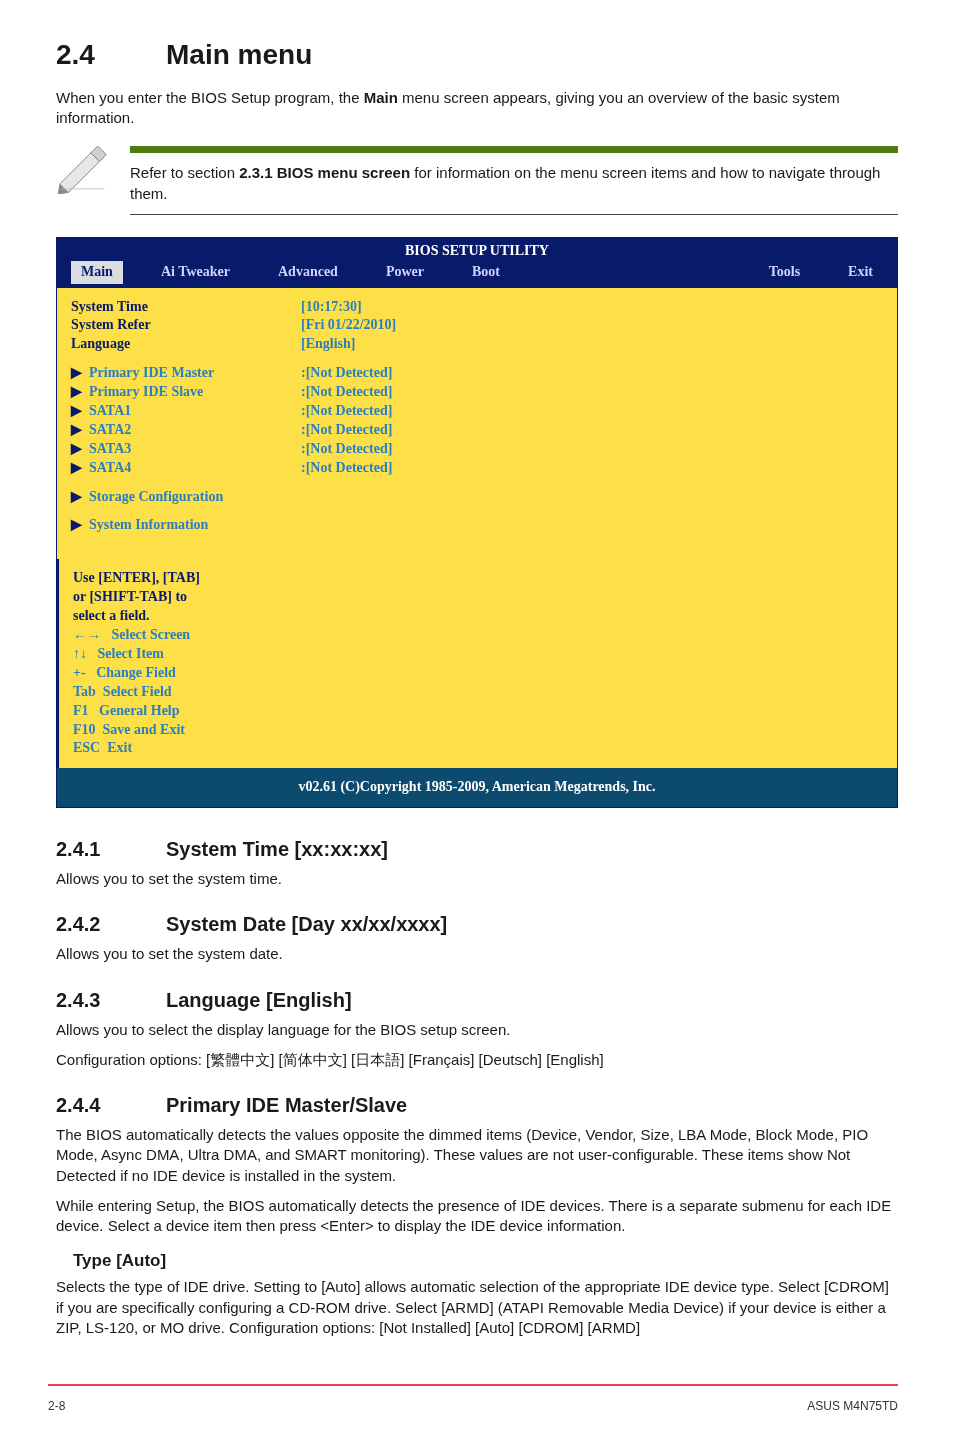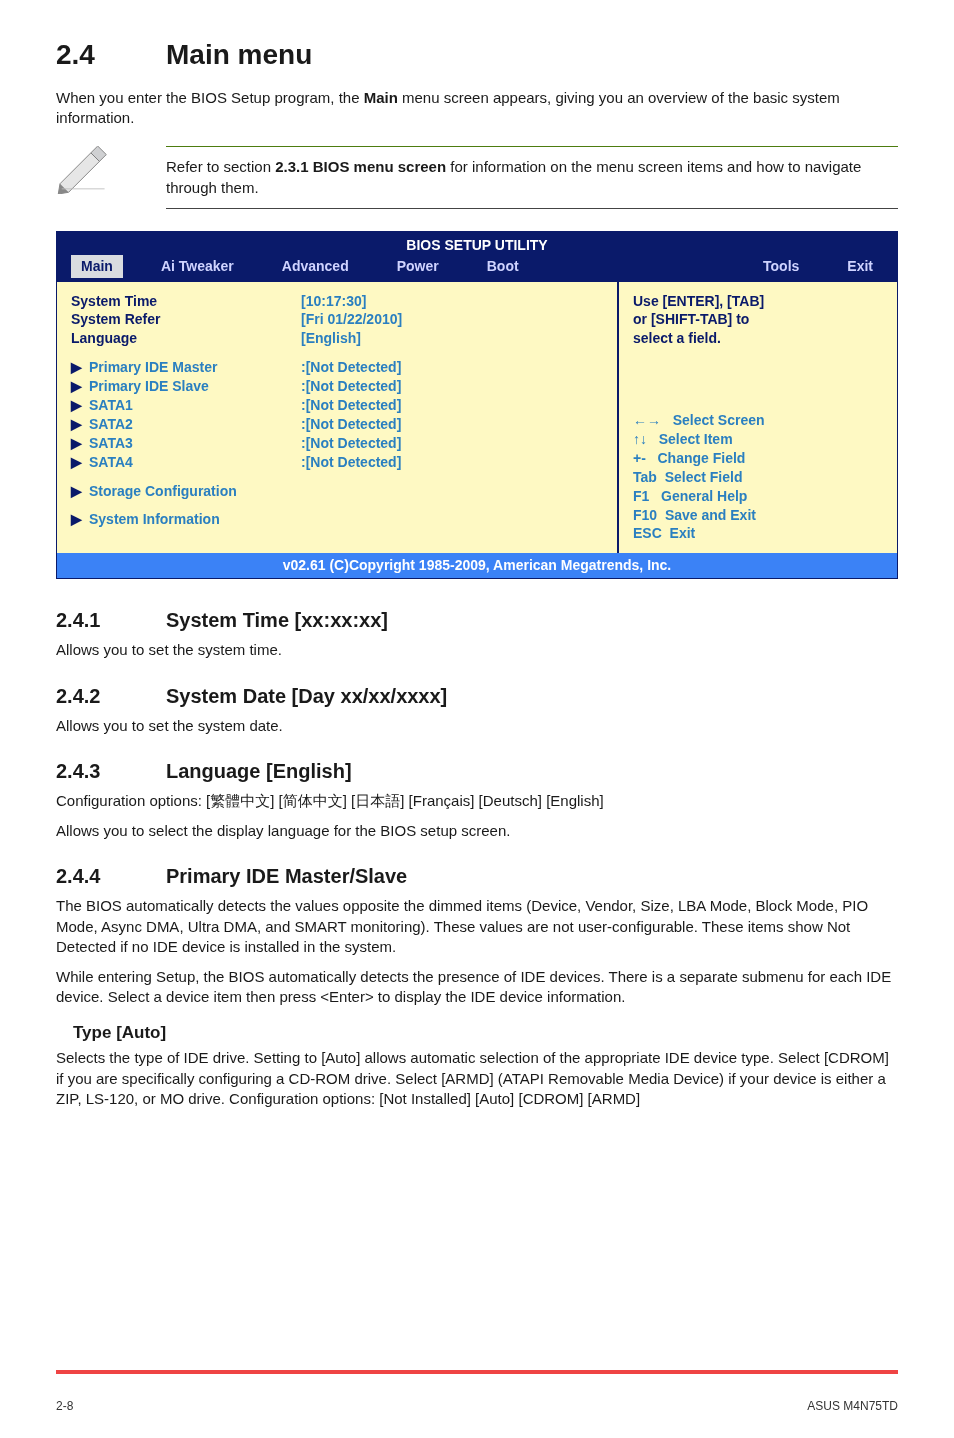--- a/index.html
+++ b/index.html
@@ -27,25 +27,25 @@
   p.lead { margin: 0 0 18px 0; }
   .bold { font-weight: 700; }
 
   .note-row {
     display: flex;
     align-items: flex-start;
     gap: 18px;
     margin: 10px 0 22px 0;
   }
   .note-icon svg { width: 56px; height: 48px; }
-  .note-lines { flex: 1; border-top: 1px solid #4d7c0f; border-bottom: 1px solid #444; padding: 10px 0; margin-left: 36px; }
+  .note-lines { flex: 1; border-top: 7px solid #4d7c0f; border-bottom: 1px solid #444; padding: 10px 0; }
 
   
   .bios {
-    font-family: Liberation Sans, sans-serif;
+    font-family: Liberation Serif, serif;
     background: #0a1a6a;
     border: 1px solid #0a1a6a;
     margin-bottom: 28px;
     font-size: 14px;
   }
   .bios-header {
     color: #ffffff;
     text-align: center;
     padding: 4px 0 0 0;
     font-weight: 700;
@@ -56,66 +56,67 @@
     padding: 0 14px 4px 14px;
     font-weight: 700;
   }
   .bios-tabs .tab { padding: 2px 10px; }
   .bios-tabs .tab.active { background: #d9dce0; color: #0a1a6a; }
   .bios-tabs .gap1 { width: 28px; }
   .bios-tabs .gap2 { flex: 1; }
 
   .bios-body {
     display: flex;
-    background: #fef9c3;
+    background: #fde047;
     color: #0a1a6a;
+    flex-direction: column;
   }
   .bios-left { flex: 1; padding: 10px 14px; }
   .bios-right {
     width: 250px;
     border-left: 2px solid #0a1a6a;
     padding: 10px 14px;
     display: flex;
     flex-direction: column;
   }
   .bios-row { display: flex; white-space: pre; }
   .bios-label { width: 230px; }
   .bios-value { color: #2a7fc0; font-weight: 700; }
   .bios-item { color: #2a7fc0; font-weight: 700; }
   .bios-item .tri { display: inline-block; width: 18px; color: #0a1a6a; }
   .bios-hint { color: #0a1a6a; font-weight: 700; white-space: pre; }
   .bios-hint2 { color: #2a7fc0; font-weight: 700; white-space: pre; margin-top: 10px; }
   .bios-keys { margin-top: auto; color: #2a7fc0; font-weight: 700; white-space: pre; }
   .bios-footer {
-    background: #3b82f6;
+    background: #0c4a6e;
     color: #ffffff;
     text-align: center;
-    padding: 3px 0;
+    padding: 10px 0;
     font-weight: 700;
   }
 
   h2.sub {
     font-size: 20px;
     font-weight: 700;
     margin: 22px 0 6px 0;
   }
   h2.sub .num { display: inline-block; width: 110px; }
   p.body { margin: 0 0 10px 0; }
   h3.opt { font-size: 17px; font-weight: 700; margin: 14px 0 4px 17px; }
 
   .footer {
     position: absolute;
     bottom: 24px;
-    left: 56px;
+    left: 48px;
     right: 56px;
     display: flex;
     justify-content: space-between;
     font-size: 12px;
-    border-top: 4px solid #ef4444;
-    padding-top: 24px;
+    border-top: 2px solid #ef4444;
+    padding-top: 12px;
     color: #333;
   }
 </style>
 </head>
 <body>
 
 <div class="page">
 
   <h1 class="section">
     <span class="num">2.4</span><span>Main menu</span>
@@ -190,22 +191,22 @@
     <div class="bios-footer">v02.61 (C)Copyright 1985-2009, American Megatrends, Inc.</div>
   </div>
 
   <h2 class="sub"><span class="num">2.4.1</span><span>System Time [xx:xx:xx]</span></h2>
   <p class="body">Allows you to set the system time.</p>
 
   <h2 class="sub"><span class="num">2.4.2</span><span>System Date [Day xx/xx/xxxx]</span></h2>
   <p class="body">Allows you to set the system date.</p>
 
   <h2 class="sub"><span class="num">2.4.3</span><span>Language [English]</span></h2>
+  <p class="body">Allows you to select the display language for the BIOS setup screen.</p>
   <p class="body">Configuration options: [繁體中文] [简体中文] [日本語] [Français] [Deutsch] [English]</p>
-  <p class="body">Allows you to select the display language for the BIOS setup screen.</p>
 
   <h2 class="sub"><span class="num">2.4.4</span><span>Primary IDE Master/Slave</span></h2>
   <p class="body">The BIOS automatically detects the values opposite the dimmed items (Device, Vendor, Size, LBA Mode, Block Mode, PIO Mode, Async DMA, Ultra DMA, and SMART monitoring). These values are not user-configurable. These items show Not Detected if no IDE device is installed in the system.</p>
   <p class="body">While entering Setup, the BIOS automatically detects the presence of IDE devices. There is a separate submenu for each IDE device. Select a device item then press &lt;Enter&gt; to display the IDE device information.</p>
 
   <h3 class="opt">Type [Auto]</h3>
   <p class="body">Selects the type of IDE drive. Setting to [Auto] allows automatic selection of the appropriate IDE device type. Select [CDROM] if you are specifically configuring a CD-ROM drive. Select [ARMD] (ATAPI Removable Media Device) if your device is either a ZIP, LS-120, or MO drive. Configuration options: [Not Installed] [Auto] [CDROM] [ARMD]</p>
 
   <div class="footer">
     <span>2-8</span>

